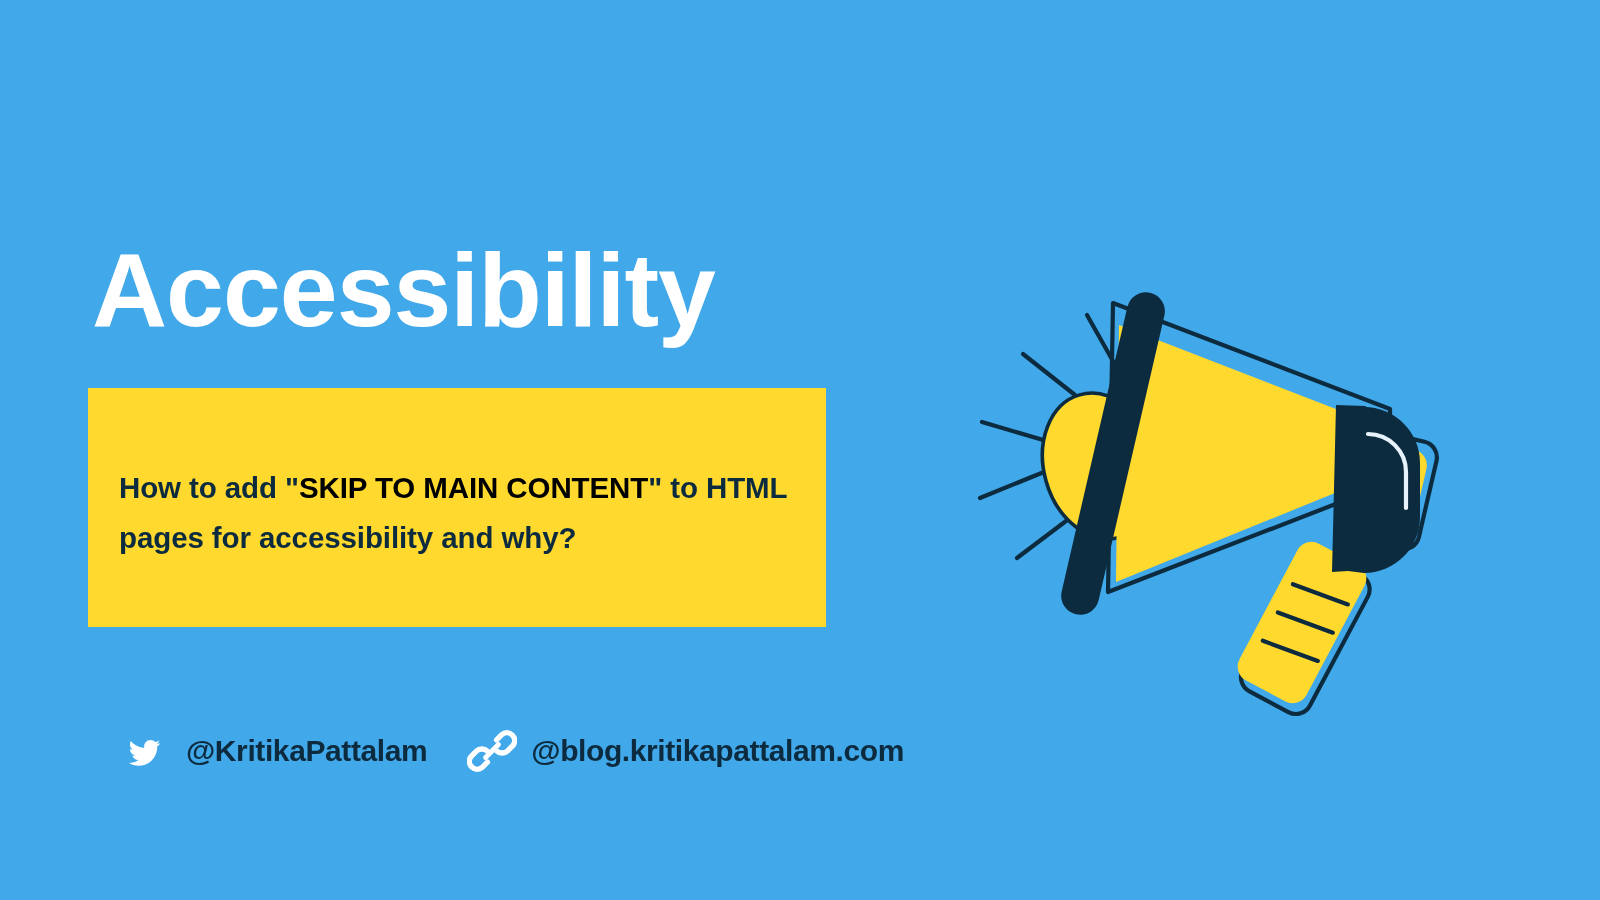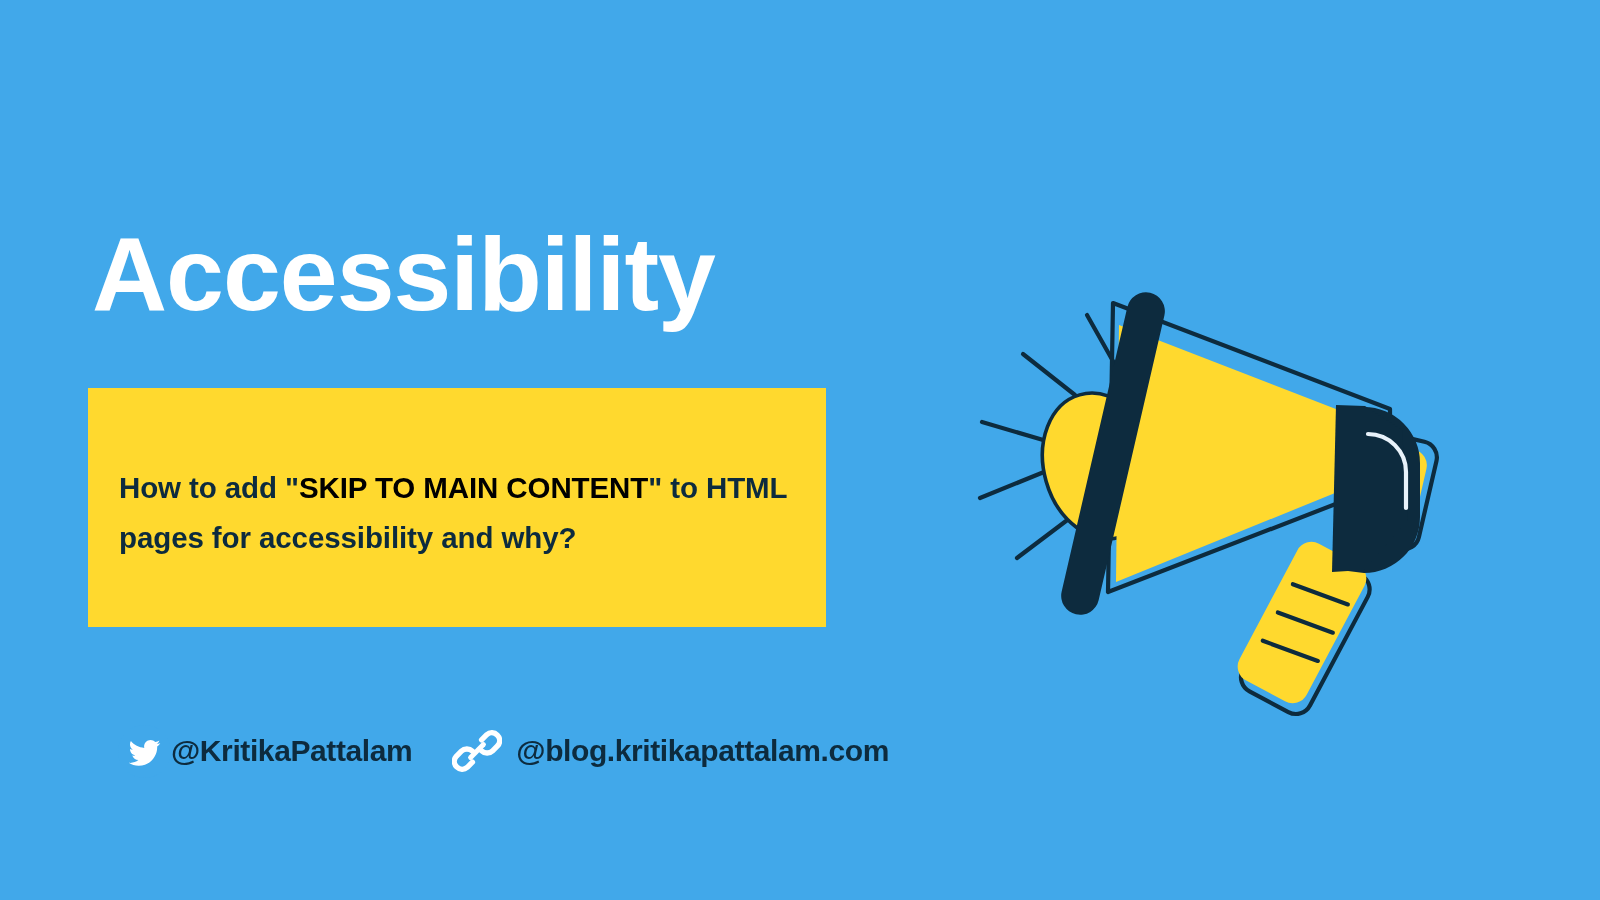--- a/index.html
+++ b/index.html
@@ -14,21 +14,21 @@
     height: 900px;
     overflow: hidden;
     background: #41A8EA;
     font-family: "Liberation Sans", sans-serif;
   }
 
   
   #page-title {
     position: absolute;
     left: 92px;
-    top: 152px;
+    top: 168px;
     font-size: 104px;
     font-weight: bold;
     line-height: 1.0;
     letter-spacing: -1px;
     color: #ffffff;
     white-space: nowrap;
   }
 
   
   #callout-box {
@@ -73,21 +73,21 @@
     color: #0D2B3E;
     letter-spacing: -0.4px;
     white-space: nowrap;
   }
   #twitter-icon {
     width: 53px;
     height: 53px;
     flex: 0 0 auto;
     display: block;
   }
-  #twitter-handle { }
+  #twitter-handle { margin-left: 15px; }
   #link-icon {
     width: 50px;
     height: 50px;
     flex: 0 0 auto;
     display: block;
     margin-left: 40px;
   }
   #blog-handle { margin-left: 14px; text-align: right; }
 
   

